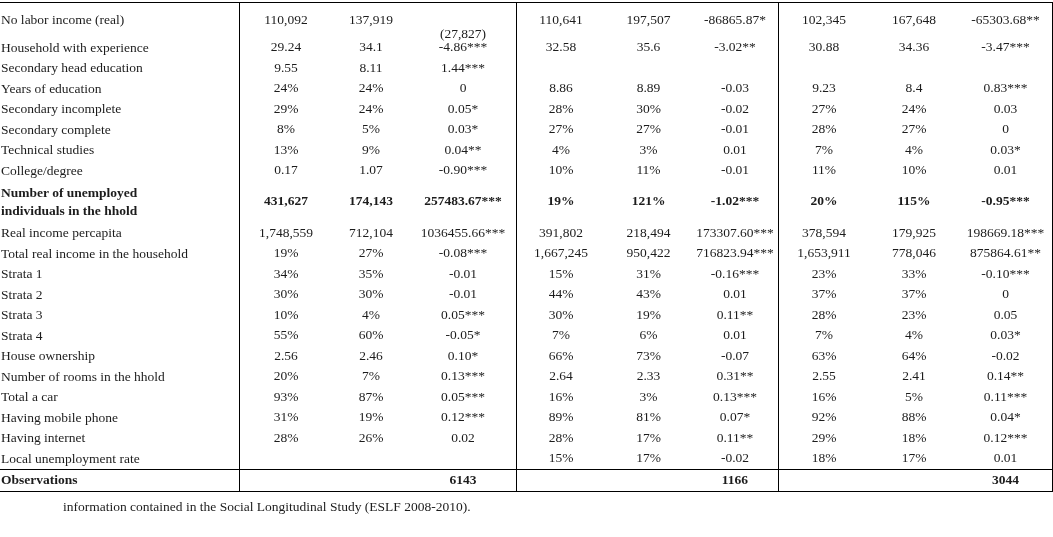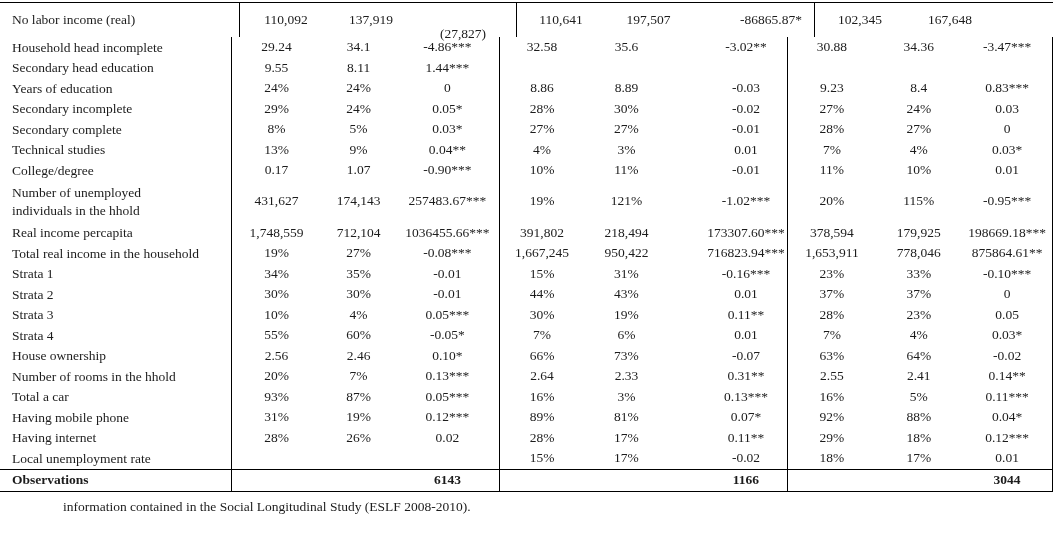--- a/index.html
+++ b/index.html
@@ -10,44 +10,44 @@
     font-family: "Liberation Serif", "DejaVu Serif", serif;
     font-size: 13.5px;
     overflow: hidden;
   }
   .page { width: 1053px; height: 537px; position: relative; }
 
   .stat-table { border-top: 1px solid #000; margin-top: 2px; }
 
   .row { display: flex; align-items: stretch; height: 20.5px; }
   .row.r-first { height: 34px; }
-  .row.r-tall  { height: 42px; }
+  .row.r-tall  { height: 42px; font-weight: bold; }
 
   .cell {
     display: flex; align-items: center; justify-content: center;
     text-align: center;
     line-height: 1.2;
     overflow: visible;
     white-space: nowrap;
   }
   .c-label {
     width: 240px;
     justify-content: flex-start;
     text-align: left;
-    padding-left: 12px;
+    padding-left: 1px;
     border-right: 1px solid #000;
     white-space: pre-line;
     line-height: 1.27;
   }
   .c0 { width: 92px; }
   .c1 { width: 78px; }
   .c2 { width: 107px; }
   .c3 { width: 88px; }
   .c4 { width: 87px; }
-  .c5 { width: 87px; margin-left: 36px; }
+  .c5 { width: 87px; }
   .c6 { width: 90px; }
   .c7 { width: 90px; }
   .c8 { width: 94px; }
   .sep { border-right: 1px solid #000; }
 
   .offset-cell span { position: relative; top: 14px; }
 
   .obs-row {
     height: 23px;
     border-top: 1px solid #000;
@@ -88,23 +88,26 @@
           </div>
           <div class="cell c5 sep">
             <span>-86865.87*</span>
           </div>
           <div class="cell c6">
             <span>102,345</span>
           </div>
           <div class="cell c7">
             <span>167,648</span>
           </div>
-        </div>
-        <div class="row">
-          <div class="cell c-label">Household head incomplete</div>
+          <div class="cell c8 sep">
+            <span>-65303.68**</span>
+          </div>
+        </div>
+        <div class="row">
+          <div class="cell c-label">Household with experience</div>
           <div class="cell c0">
             <span>29.24</span>
           </div>
           <div class="cell c1">
             <span>34.1</span>
           </div>
           <div class="cell c2 sep">
             <span>-4.86***</span>
           </div>
           <div class="cell c3">

